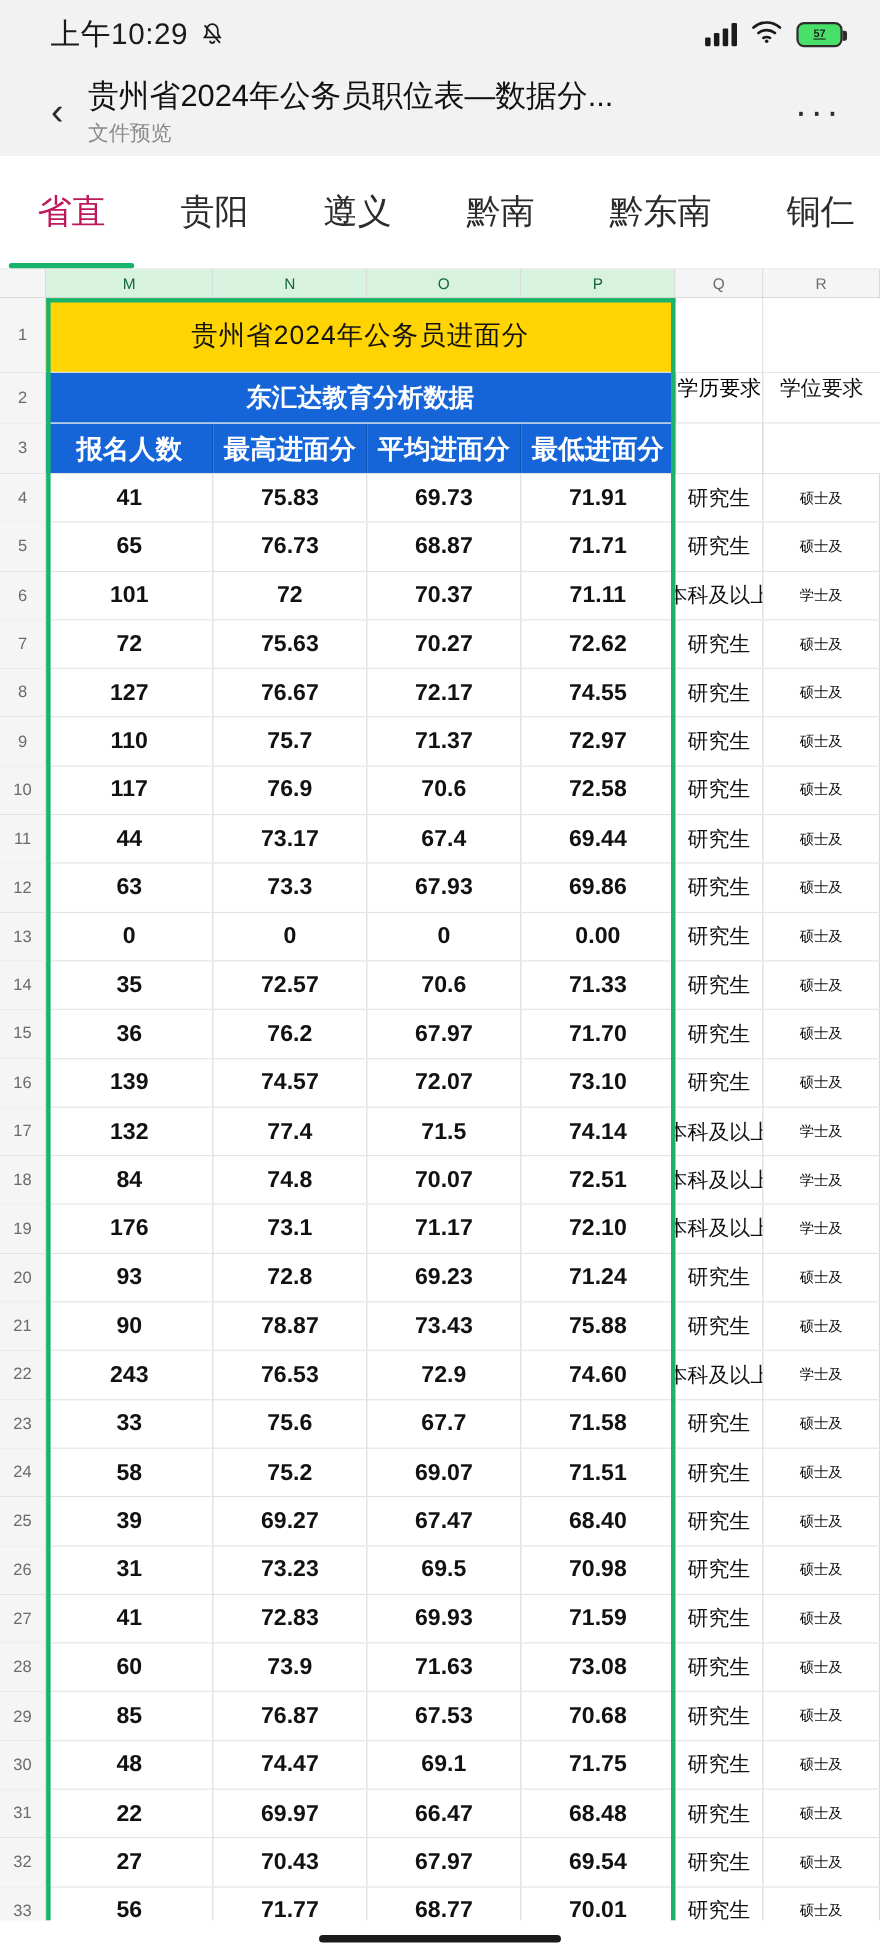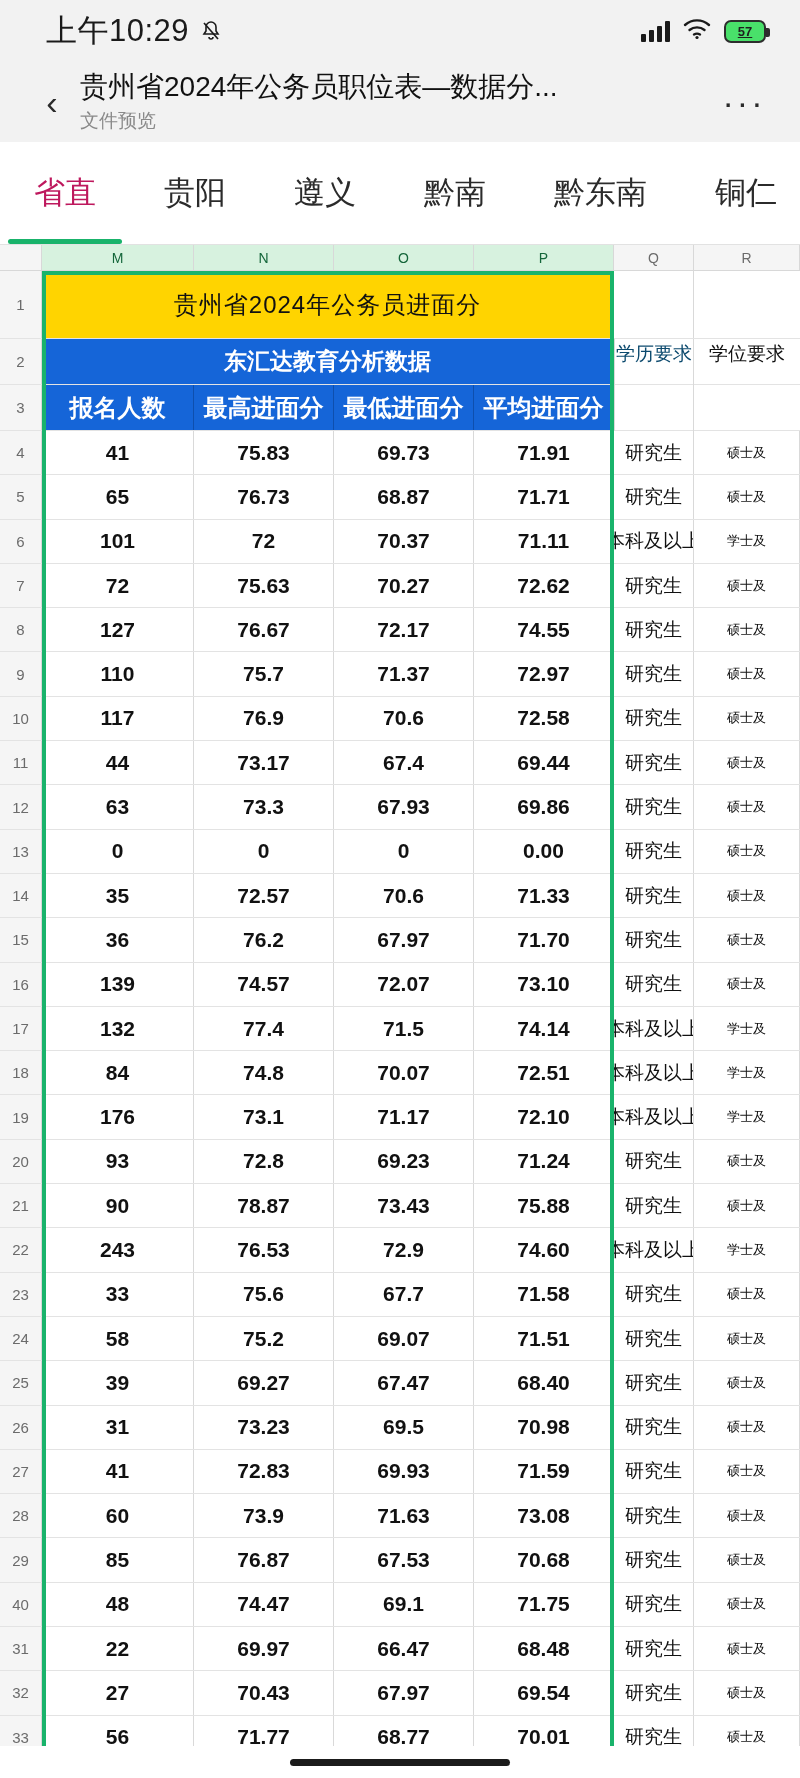--- a/index.html
+++ b/index.html
@@ -28,21 +28,21 @@
     align-items: center;
     justify-content: space-between;
     padding: 0 34px 0 46px;
   }
   .status-left {
     display: flex;
     align-items: center;
     gap: 12px;
   }
   .status-time {
-    font-size: 31px;
+    font-size: 27px;
     color: #1a1a1a;
     letter-spacing: .5px;
   }
   .bell {
     width: 20px; height: 22px;
     position: relative;
     display: inline-block;
   }
   .status-right {
     display: flex;
@@ -66,21 +66,21 @@
     justify-content: center;
   }
   .battery::after {
     content: "";
     position: absolute;
     right: -6px; top: 6px;
     width: 4px; height: 9px;
     background: #2d2d2d;
     border-radius: 0 2px 2px 0;
   }
-  .battery span { font-size: 13px; color: #1f1f1f; font-weight: 700; text-decoration: underline; }
+  .battery span { font-size: 10px; color: #1f1f1f; font-weight: 700; text-decoration: underline; }
 
   
   .navbar {
     flex: 0 0 80px;
     background: #f2f2f2;
     display: flex;
     align-items: center;
     padding: 0 26px 0 30px;
   }
   .back-chevron {
@@ -241,21 +241,21 @@
     display: flex;
     align-items: center;
     justify-content: center;
     font-size: 23px;
     font-weight: 700;
     border-right: 1px solid #0e4fae;
   }
   .row-banner .q2 {
     flex: 0 0 80px;
     font-size: 19px;
-    color: #0c4a6e;
+    color: #000000;
     display: flex; align-items: center; justify-content: center;
     border-right: 1px solid #d9d9d9;
     text-align:center;
     line-height:1.15;
   }
   .row-banner .r2 {
     flex: 1 1 auto;
     font-size: 19px;
     color: #111;
     display: flex; align-items: center; justify-content: center;
@@ -421,22 +421,22 @@
         <div class="q2" style="position:absolute;left:614px;top:0;width:80px;border-left:1px solid #d9d9d9;">学历要求</div>
         <div class="r2" style="position:absolute;left:694px;top:0;width:106px;">学位要求</div>
         <div class="q2" style="visibility:hidden"></div>
         <div class="r2" style="visibility:hidden"></div>
       </div>
 
       <div class="row row-head">
         <div class="rh">3</div>
         <div class="c c-m">报名人数</div>
         <div class="c c-n">最高进面分</div>
+        <div class="c c-p">平均进面分</div>
         <div class="c c-o">最低进面分</div>
-        <div class="c c-p">平均进面分</div>
         <div class="c hq"></div>
         <div class="c hr"></div>
       </div>
 
       <div class="row data-row">
         <div class="rh">4</div>
         <div class="c c-m">41</div>
         <div class="c c-n">75.83</div>
         <div class="c c-o">69.73</div>
         <div class="c c-p">71.91</div>
@@ -662,21 +662,21 @@
       <div class="row data-row">
         <div class="rh">29</div>
         <div class="c c-m">85</div>
         <div class="c c-n">76.87</div>
         <div class="c c-o">67.53</div>
         <div class="c c-p">70.68</div>
         <div class="c c-q">研究生</div>
         <div class="c c-r">硕士及</div>
       </div>
       <div class="row data-row">
-        <div class="rh">40</div>
+        <div class="rh">30</div>
         <div class="c c-m">48</div>
         <div class="c c-n">74.47</div>
         <div class="c c-o">69.1</div>
         <div class="c c-p">71.75</div>
         <div class="c c-q">研究生</div>
         <div class="c c-r">硕士及</div>
       </div>
       <div class="row data-row">
         <div class="rh">31</div>
         <div class="c c-m">22</div>

